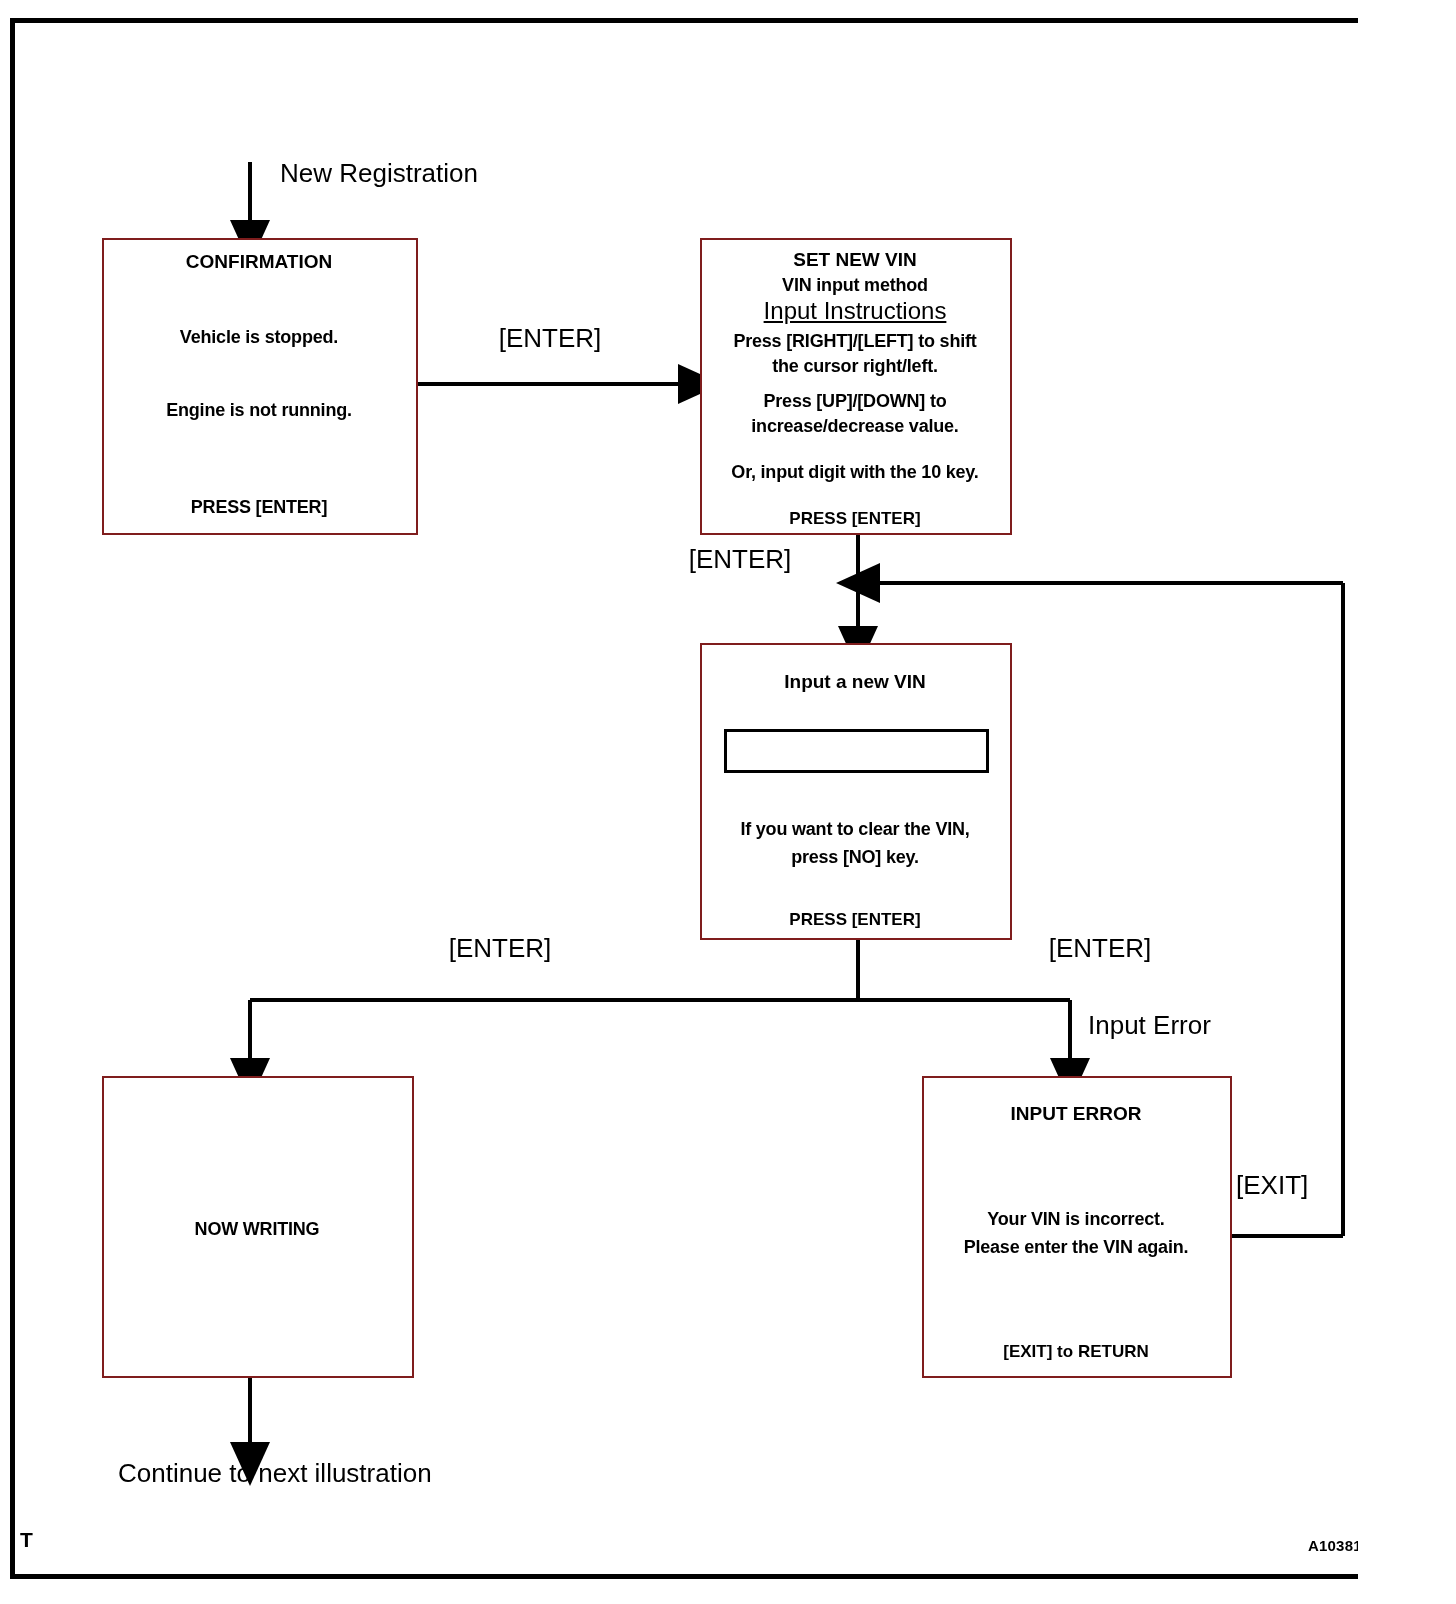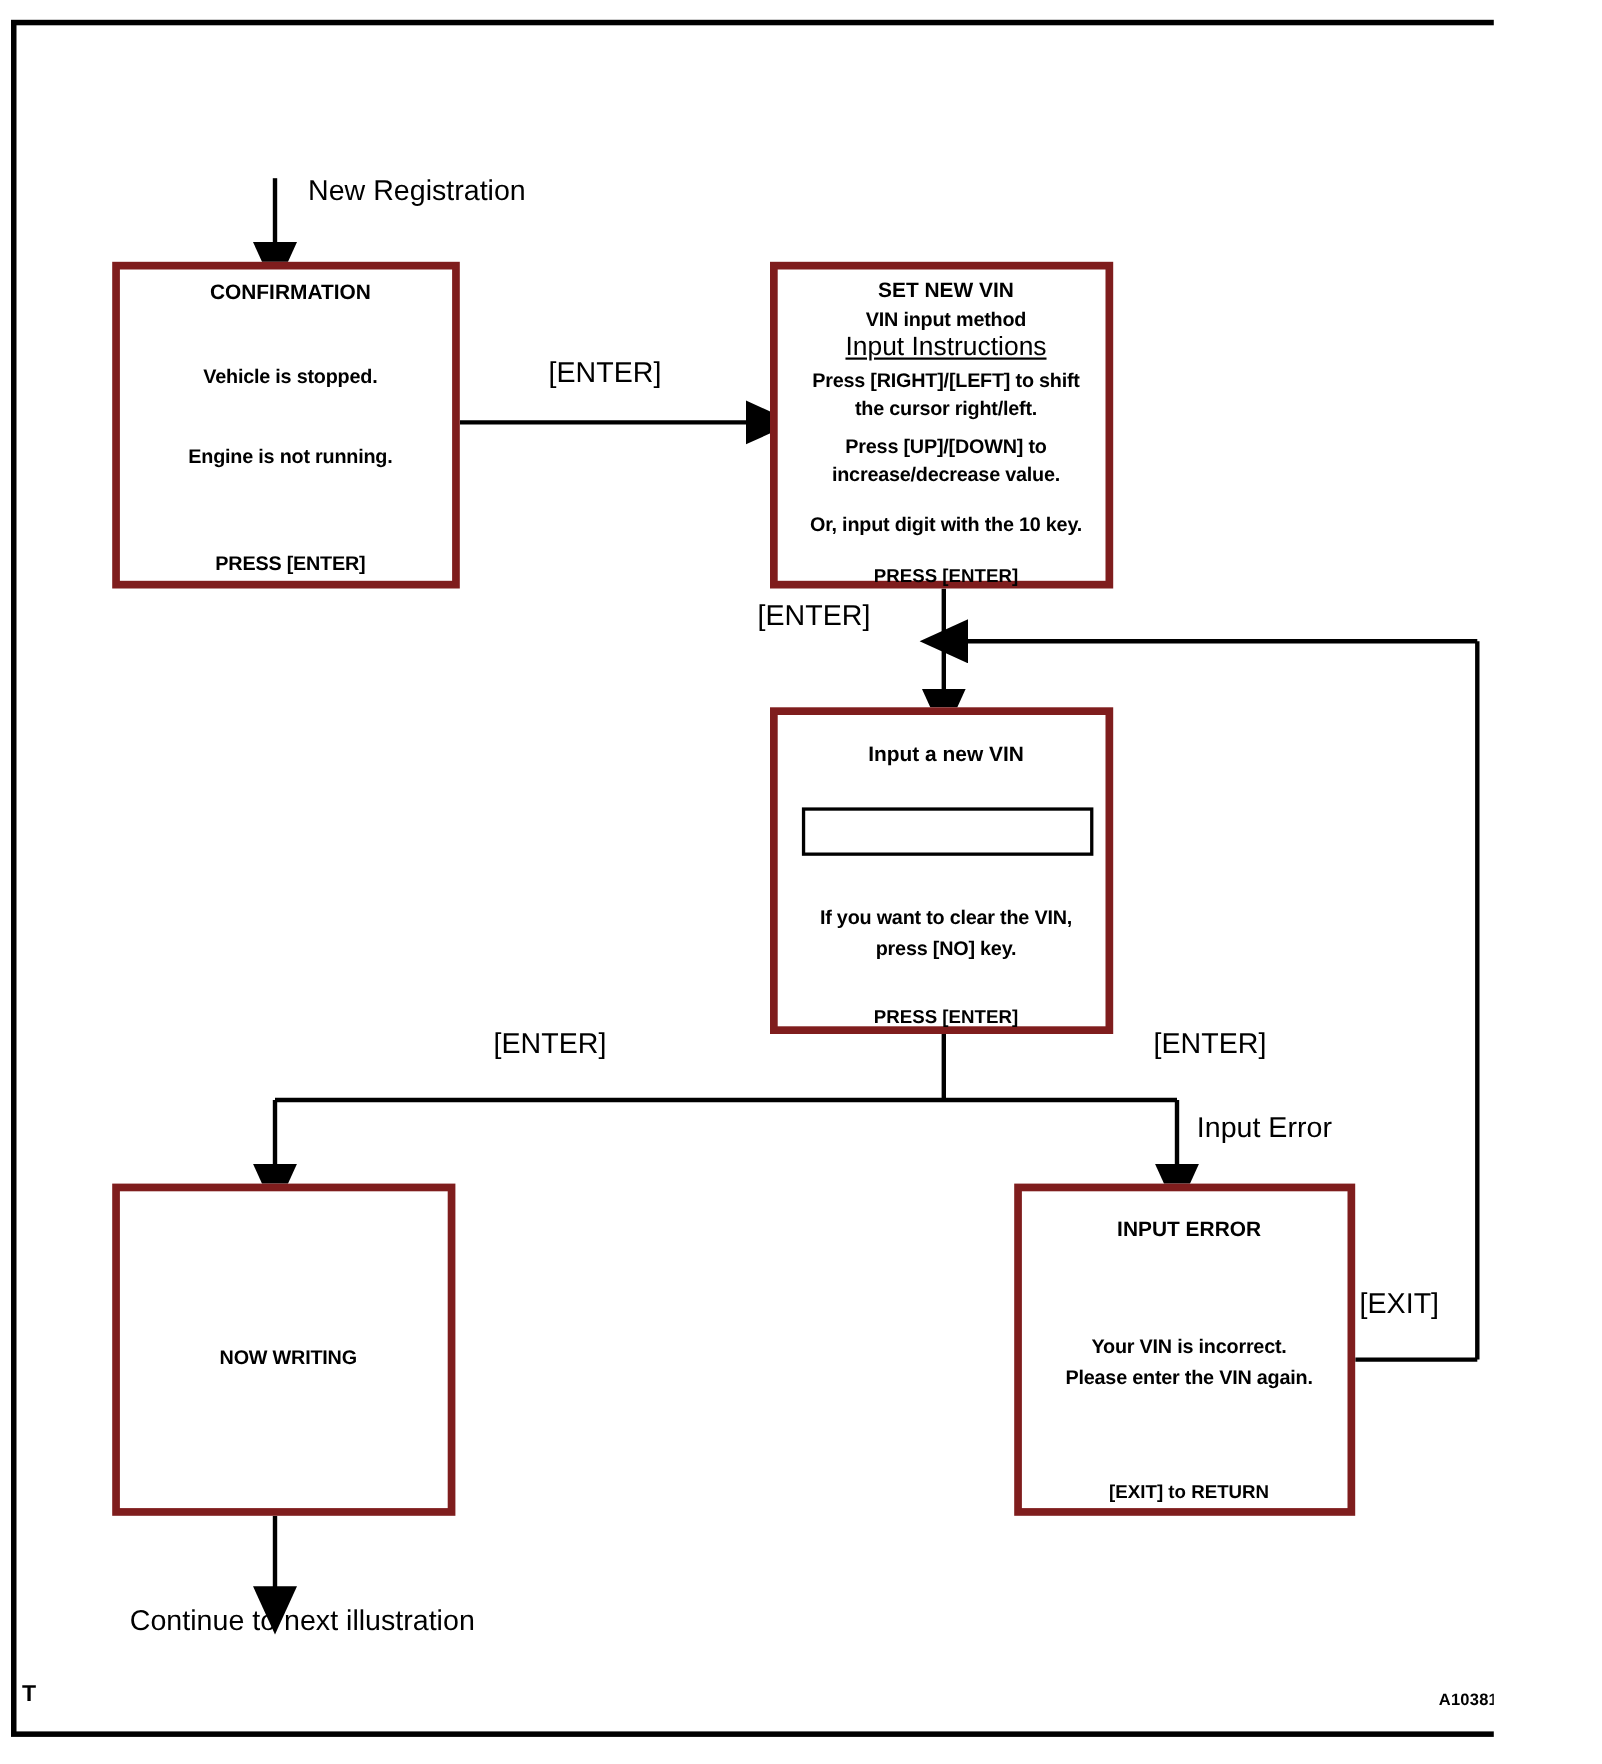--- a/index.html
+++ b/index.html
@@ -1,21 +1,21 @@
 <!DOCTYPE html>
 <html><head>
 <meta charset="utf-8">
 <style>
   html,body{margin:0;padding:0;background:#ffffff;}
   body{width:1456px;height:1604px;position:relative;
        font-family:"Liberation Sans", sans-serif;color:#000;}
   #stage{position:absolute;left:0;top:0;width:1358px;height:1604px;overflow:hidden;}
   svg.layer{position:absolute;left:0;top:0;width:1456px;height:1604px;}
 
-  .box{position:absolute;border:7px solid #7f1d1d;background:#fff;box-sizing:border-box;}
+  .box{position:absolute;border:2px solid #7f1d1d;background:#fff;box-sizing:border-box;}
 
   .txt{position:absolute;text-align:center;line-height:1.0;}
 
   
   .scr{font-weight:bold;font-size:18px;letter-spacing:-0.2px;}
   .scr-title{font-weight:bold;font-size:19px;}
   .scr-small{font-weight:bold;font-size:17px;}
   .instr-light{font-weight:normal;font-size:24px;letter-spacing:0px;}
 
   

